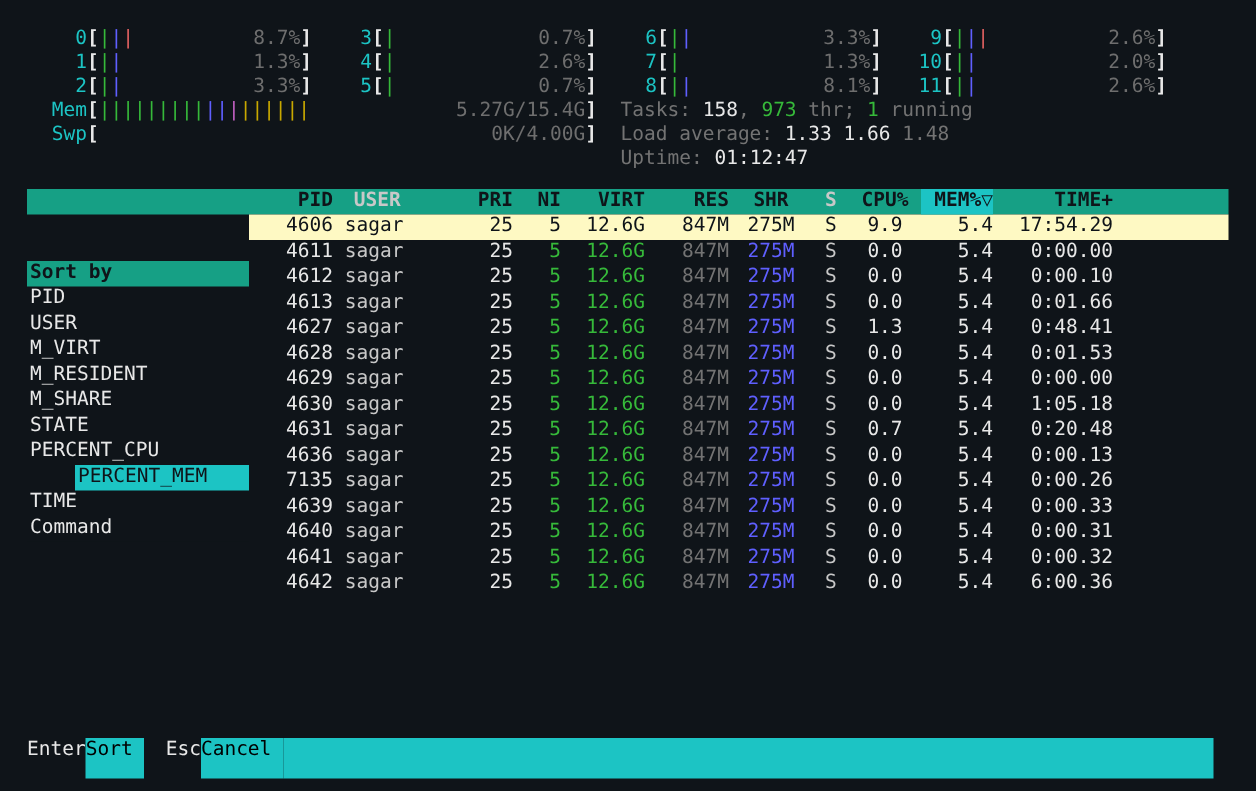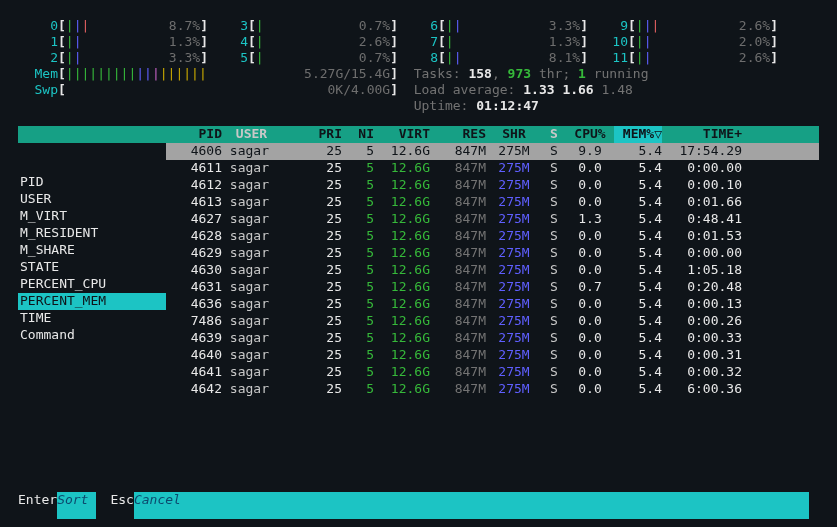--- a/index.html
+++ b/index.html
@@ -14,21 +14,21 @@
     overflow: hidden;
     padding: 8px 18px;
   }
   .cyan   { color: #737373; }
   .green  { color: #36b93a; }
   .yellow { color: #c8a800; }
   .red    { color: #e06060; }
   .blue   { color: #5f5fff; }
   .mag    { color: #c060c0; }
   .white  { color: #e8e8e8; }
-  .bold   { font-weight: bold; }
+  .bold   { font-weight: normal; }
 
   .meters { padding: 10px 0 6px 0; display: flex; }
   .meter-col-left { display: flex; flex-direction: column; width: 380px; }
   .meter-col-right { display: flex; flex-direction: column; flex: 1; }
   .meter-row { display: flex; white-space: pre; height: 16px; }
   .meter-label { color: #1cc4c4; width: 40px; text-align: right; }
   .meter-bar { flex: 1; }
   .meter-val { color: #6e6e6e; width: 100px; text-align: right; }
   .bracket { color: #e8e8e8; font-weight: bold; }
 
@@ -52,25 +52,25 @@
     width: 148px;
   }
   .sort-title {
     background: #16a085;
     color: #0f1419;
     padding: 0 2px;
     font-weight: bold;
     height: 17px;
   }
   .sort-item { color: #e8e8e8; padding: 0 2px; height: 17px; white-space: pre; }
-  .sort-item.selected { background: #1cc4c4; color: #0f1419; }
+  .sort-item.selected { background: #1cc4c4; color: #0f1419; margin-left: 32px; }
 
   .proc-table { margin-left: 148px; }
   .proc-row { display: flex; white-space: pre; height: 17px; }
-  .proc-row.cursor { background: #a3a3a3; }
+  .proc-row.cursor { background: #fef9c3; }
   .proc-row.cursor .cell { color: #0f1419 !important; }
   .cell { display: inline-block; }
   .c-pid   { width: 56px; text-align: right; }
   .c-user  { width: 80px; color: #c8c8c8; }
   .c-pri   { width: 40px; text-align: right; }
   .c-ni    { width: 32px; text-align: right; }
   .c-virt  { width: 56px; text-align: right; }
   .c-res   { width: 56px; text-align: right; }
   .c-shr   { width: 56px; text-align: center; }
   .c-s     { width: 24px; text-align: center; color: #c8c8c8; }
@@ -81,21 +81,21 @@
   .footer {
     position: absolute;
     bottom: 8px;
     left: 18px;
     right: 28px;
     height: 27px;
     white-space: pre;
     display: flex;
   }
   .fkey { color: #e8e8e8; }
-  .flabel { background: #1cc4c4; color: #0c4a6e; padding-right: 8px; font-style: italic; }
+  .flabel { background: #1cc4c4; color: #000000; padding-right: 8px; }
   .footer-fill { background: #1cc4c4; flex: 1; }
 </style>
 </head>
 <body>
 
 <div class="meters">
   <div class="meter-col-left" id="meters-left">
       <div class="meter-row">
     <div style="display:flex;width:190px;"><span class="meter-label">0</span><span class="bracket">[</span><span class="meter-bar"><span class="green">|</span><span class="blue">|</span><span class="red">|</span></span><span class="meter-val">8.7%</span><span class="bracket">]</span></div>
     <div style="display:flex;width:190px;"><span class="meter-label">3</span><span class="bracket">[</span><span class="meter-bar"><span class="green">|</span></span><span class="meter-val">0.7%</span><span class="bracket">]</span></div>
@@ -273,21 +273,21 @@
     <span class="cell c-ni green">5</span>
     <span class="cell c-virt green">12.6G</span>
     <span class="cell c-res cyan">847M</span>
     <span class="cell c-shr blue">275M</span>
     <span class="cell c-s">S</span>
     <span class="cell c-cpu white">0.0</span>
     <span class="cell c-mem white">5.4</span>
     <span class="cell c-time white">0:00.13</span>
   </div>
     <div class="proc-row">
-    <span class="cell c-pid white">7486</span>
+    <span class="cell c-pid white">7135</span>
     <span class="cell c-user"> sagar</span>
     <span class="cell c-pri white">25</span>
     <span class="cell c-ni green">5</span>
     <span class="cell c-virt green">12.6G</span>
     <span class="cell c-res cyan">847M</span>
     <span class="cell c-shr blue">275M</span>
     <span class="cell c-s">S</span>
     <span class="cell c-cpu white">0.0</span>
     <span class="cell c-mem white">5.4</span>
     <span class="cell c-time white">0:00.26</span>
@@ -340,20 +340,21 @@
     <span class="cell c-res cyan">847M</span>
     <span class="cell c-shr blue">275M</span>
     <span class="cell c-s">S</span>
     <span class="cell c-cpu white">0.0</span>
     <span class="cell c-mem white">5.4</span>
     <span class="cell c-time white">6:00.36</span>
   </div>
   </div>
 
 <div class="sort-panel">
+  <div class="sort-title">Sort by</div>
   <div id="sort-items">
       <div class="sort-item">PID</div>
       <div class="sort-item">USER</div>
       <div class="sort-item">M_VIRT</div>
       <div class="sort-item">M_RESIDENT</div>
       <div class="sort-item">M_SHARE</div>
       <div class="sort-item">STATE</div>
       <div class="sort-item">PERCENT_CPU</div>
       <div class="sort-item selected">PERCENT_MEM</div>
       <div class="sort-item">TIME</div>

